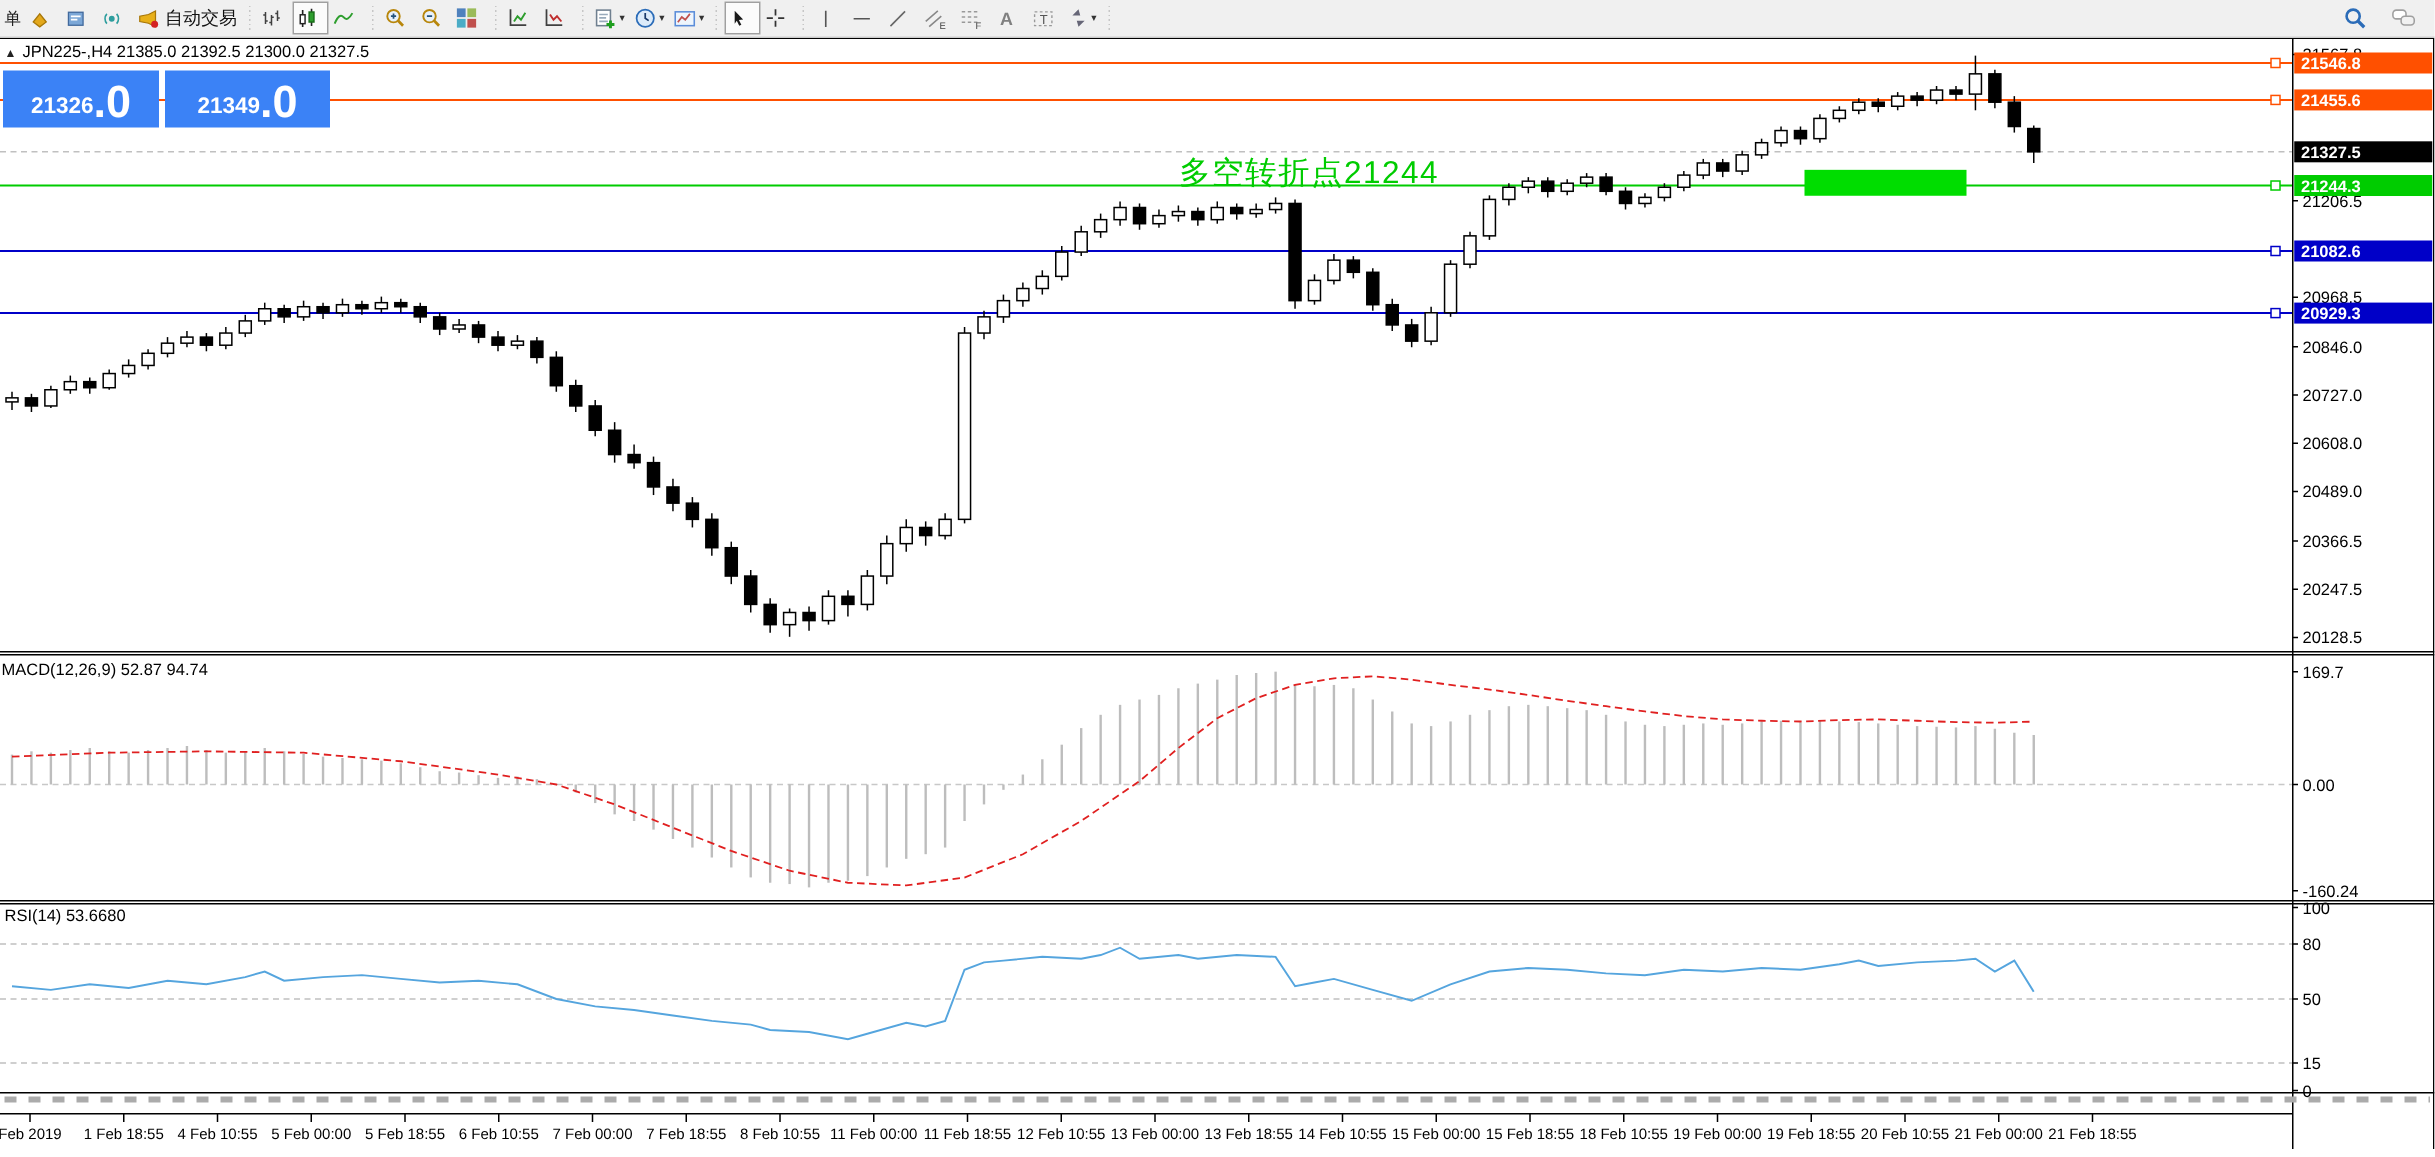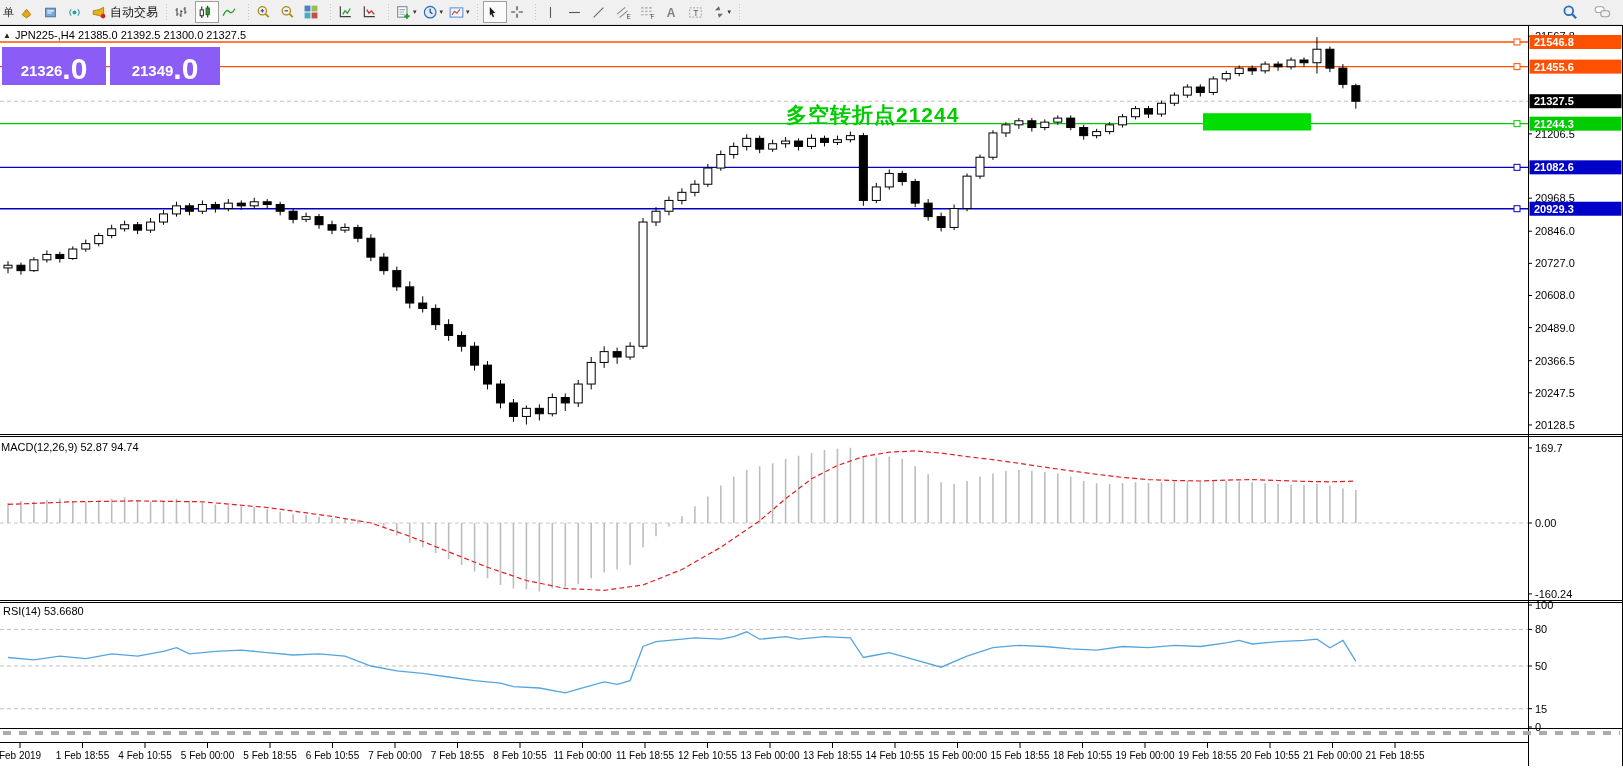--- a/index.html
+++ b/index.html
@@ -20,37 +20,37 @@
       font-size:11px;color:#333;border:1px solid transparent;box-sizing:border-box}
   .tf.on{background:#fbfbfb;border:1px solid #a0a0a0}
   .right-icons{margin-left:auto;display:flex;gap:16px;padding-right:12px;align-items:center}
   .at-label{font-size:12px;color:#111;margin-left:2px}
   
   #cv{position:absolute;left:0;top:0;z-index:1}
   .chart-title{position:absolute;left:3px;top:29px;font-size:11px;color:#000;z-index:3;
                display:flex;align-items:center;gap:4px;white-space:nowrap}
   .chart-title .ticon{font-size:8px;color:#222}
   .ind-label{position:absolute;font-size:11px;color:#000;z-index:3;white-space:nowrap}
-  .annotation{position:absolute;left:786px;top:101px;font-size:21px;font-weight:bold;
+  .annotation{position:absolute;left:786px;top:101px;font-size:21px;font-weight:normal;
               color:#00CC00;z-index:2;letter-spacing:1px;white-space:nowrap}
   
   .ocp{position:absolute;left:2px;top:46px;width:218px;z-index:5}
   .ocp-row1{display:flex;height:23px}
   .ocp-btn{border:none;color:#fff;font-size:13px;font-family:"Liberation Sans",sans-serif;
            background:#e13c3c;cursor:pointer;padding:0}
   .ocp-sell{width:47px;margin-right:2px}
   .ocp-buy{width:53px;margin-left:2px}
   .vstep{display:flex;flex:1;background:#fff;border:1px solid #9a9a9a;box-sizing:border-box}
   .varrow{width:20px;background:#ededed;border:none;font-size:7px;color:#222;cursor:pointer;padding:0}
   .varrow.dn{border-right:1px solid #bbb}
   .varrow.up{border-left:1px solid #bbb}
   .vol{flex:1;border:none;outline:none;text-align:right;font-size:13px;padding:0 5px;width:60px;
        font-family:"Liberation Sans",sans-serif;color:#000}
   .ocp-row2{display:flex;height:38px;margin-top:1px}
-  .pbox{background:#8b5cf6;color:#fff;display:flex;align-items:flex-end;justify-content:center;
+  .pbox{background:#3b82f6;color:#fff;display:flex;align-items:flex-end;justify-content:center;
         padding-bottom:2px;cursor:pointer}
   .pbox.sell{width:104px;margin-right:4px}
   .pbox.buy{width:110px}
   .pmain{font-size:15px;font-weight:bold;line-height:1.6}
   .ppip{font-size:30px;font-weight:bold;line-height:0.95}
 </style>
 </head>
 <body>
 
 <div class="toolbar">

